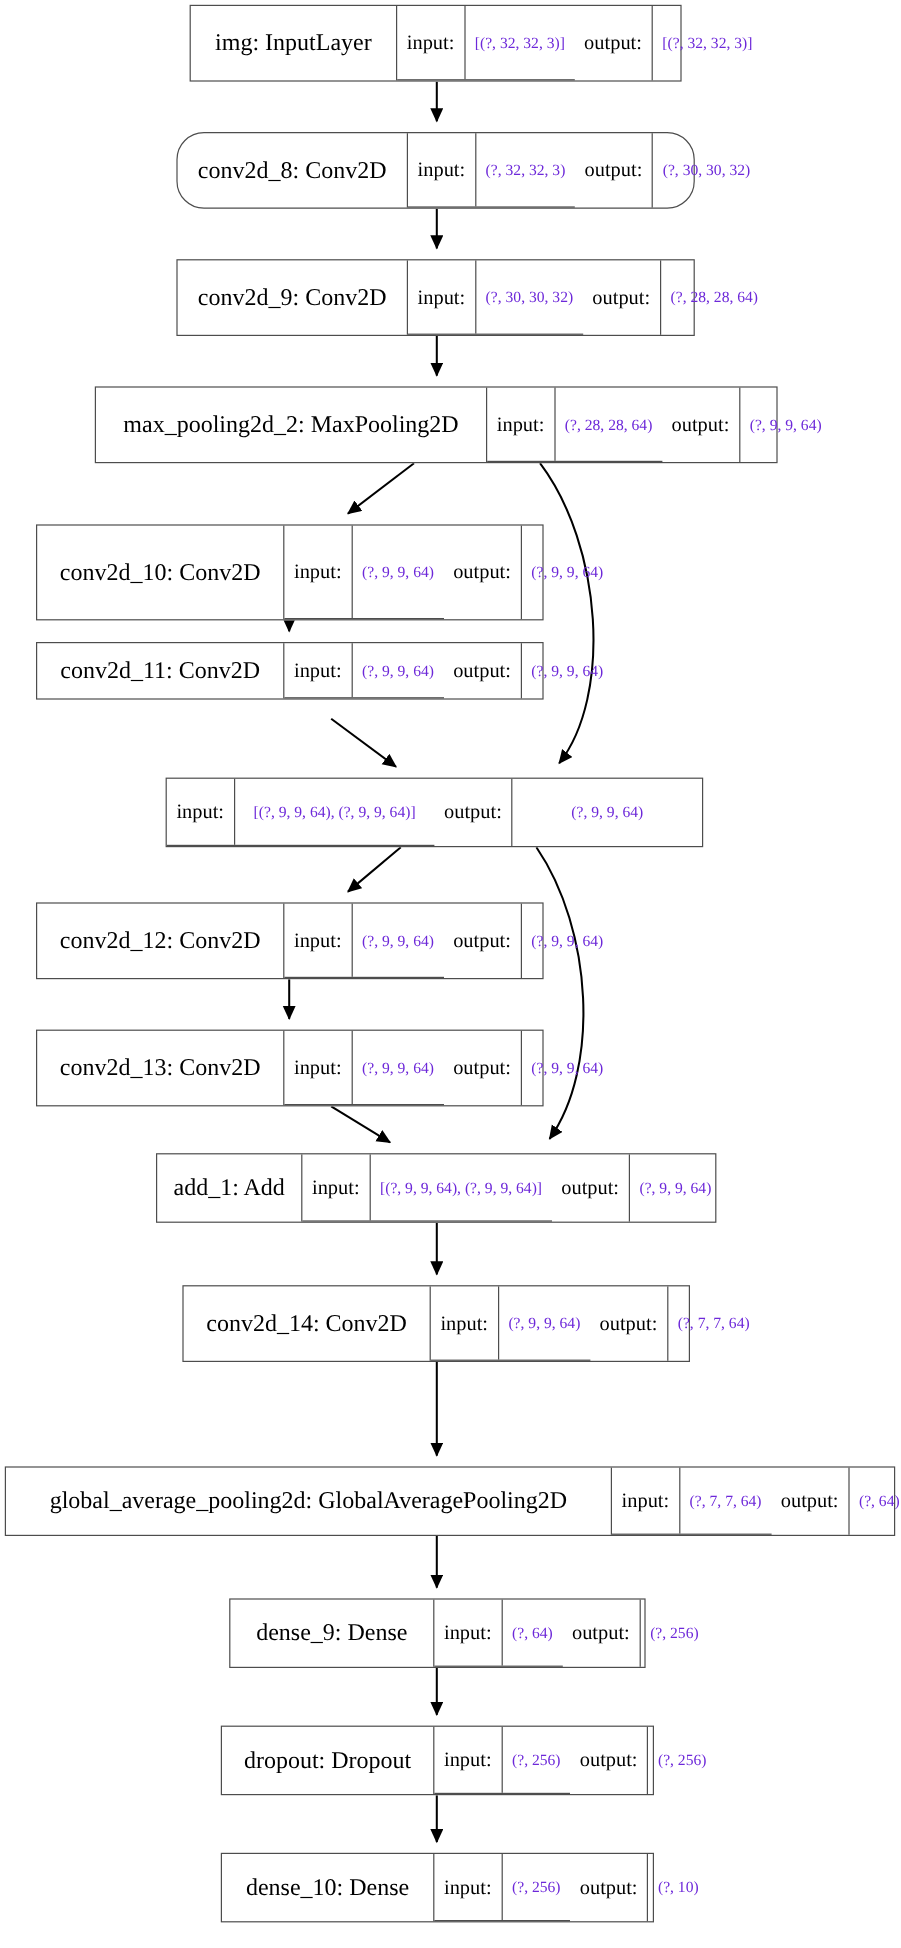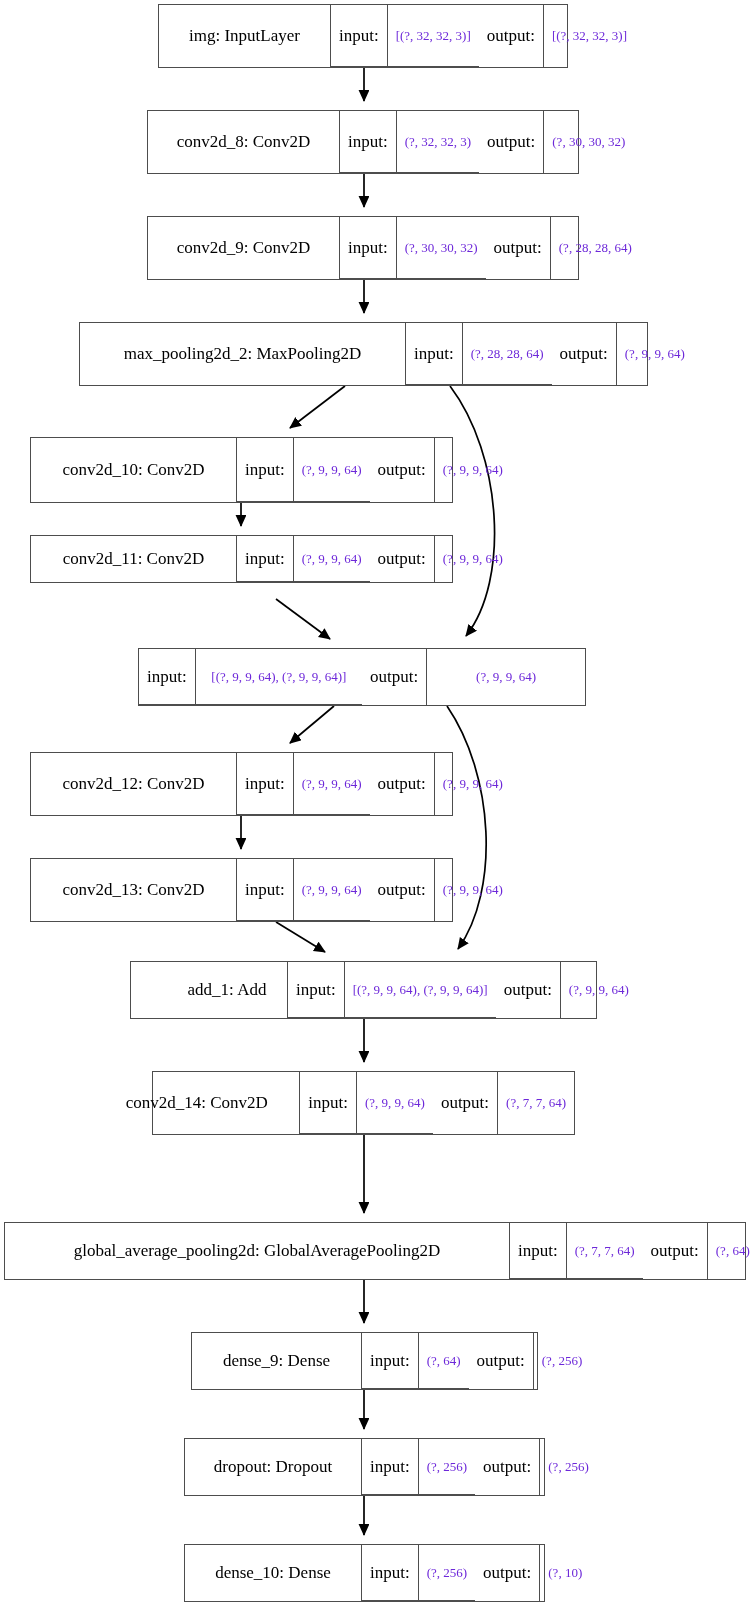--- a/index.html
+++ b/index.html
@@ -31,21 +31,21 @@
     background: #ffffff;
     border: 1.6px solid #4d4d4d;
     z-index: 2;
   }
   .node-name {
     box-sizing: border-box;
     display: flex;
     align-items: center;
     justify-content: center;
     padding: 0 9px;
-    font-size: 17px;
+    font-size: 20px;
     line-height: 1.15;
     color: #000000;
     white-space: nowrap;
     border-right: 1.4px solid #4d4d4d;
   }
   .node-io {
     box-sizing: border-box;
     display: flex;
     flex-direction: row;
     flex: 1 1 auto;
@@ -119,21 +119,21 @@
           <div class="io-row first">
             <div class="io-label">input:</div>
             <div class="io-value">[(?, 32, 32, 3)]</div>
           </div>
           <div class="io-row ">
             <div class="io-label">output:</div>
             <div class="io-value">[(?, 32, 32, 3)]</div>
           </div>
         </div>
       </div>
-      <div class="node" style="left: 147px; top: 110px; width: 432px; height: 64px; border-color: rgb(77, 77, 77);">
+      <div class="node" style="left: 147px; top: 110px; width: 432px; height: 64px; border-color: rgb(77, 77, 77); border-radius: 23px;">
         <div class="node-name" style="width: 192px; flex: 0 0 192px;">conv2d_8: Conv2D</div>
         <div class="node-io">
           <div class="io-row first">
             <div class="io-label">input:</div>
             <div class="io-value">(?, 32, 32, 3)</div>
           </div>
           <div class="io-row ">
             <div class="io-label">output:</div>
             <div class="io-value">(?, 30, 30, 32)</div>
           </div>
@@ -158,21 +158,21 @@
           <div class="io-row first">
             <div class="io-label">input:</div>
             <div class="io-value">(?, 28, 28, 64)</div>
           </div>
           <div class="io-row ">
             <div class="io-label">output:</div>
             <div class="io-value">(?, 9, 9, 64)</div>
           </div>
         </div>
       </div>
-      <div class="node" style="left: 30px; top: 437px; width: 423px; height: 66px; border-color: rgb(77, 77, 77);">
+      <div class="node" style="left: 30px; top: 437px; width: 423px; height: 80px; border-color: rgb(77, 77, 77);">
         <div class="node-name" style="width: 206px; flex: 0 0 206px;">conv2d_10: Conv2D</div>
         <div class="node-io">
           <div class="io-row first">
             <div class="io-label">input:</div>
             <div class="io-value">(?, 9, 9, 64)</div>
           </div>
           <div class="io-row ">
             <div class="io-label">output:</div>
             <div class="io-value">(?, 9, 9, 64)</div>
           </div>
@@ -222,34 +222,34 @@
           <div class="io-row first">
             <div class="io-label">input:</div>
             <div class="io-value">(?, 9, 9, 64)</div>
           </div>
           <div class="io-row ">
             <div class="io-label">output:</div>
             <div class="io-value">(?, 9, 9, 64)</div>
           </div>
         </div>
       </div>
-      <div class="node" style="left: 130px; top: 961px; width: 467px; height: 58px; border-color: rgb(77, 77, 77); padding-left: 36px;">
+      <div class="node" style="left: 130px; top: 961px; width: 467px; height: 58px; border-color: rgb(77, 77, 77);">
         <div class="node-name" style="width: 121px; flex: 0 0 121px;">add_1: Add</div>
         <div class="node-io">
           <div class="io-row first">
             <div class="io-label">input:</div>
             <div class="io-value">[(?, 9, 9, 64), (?, 9, 9, 64)]</div>
           </div>
           <div class="io-row ">
             <div class="io-label">output:</div>
             <div class="io-value">(?, 9, 9, 64)</div>
           </div>
         </div>
       </div>
-      <div class="node" style="left: 152px; top: 1071px; width: 423px; height: 64px; border-color: rgb(77, 77, 77); justify-content: flex-end;">
+      <div class="node" style="left: 152px; top: 1071px; width: 423px; height: 64px; border-color: rgb(77, 77, 77);">
         <div class="node-name" style="width: 206px; flex: 0 0 206px;">conv2d_14: Conv2D</div>
         <div class="node-io">
           <div class="io-row first">
             <div class="io-label">input:</div>
             <div class="io-value">(?, 9, 9, 64)</div>
           </div>
           <div class="io-row ">
             <div class="io-label">output:</div>
             <div class="io-value">(?, 7, 7, 64)</div>
           </div>

